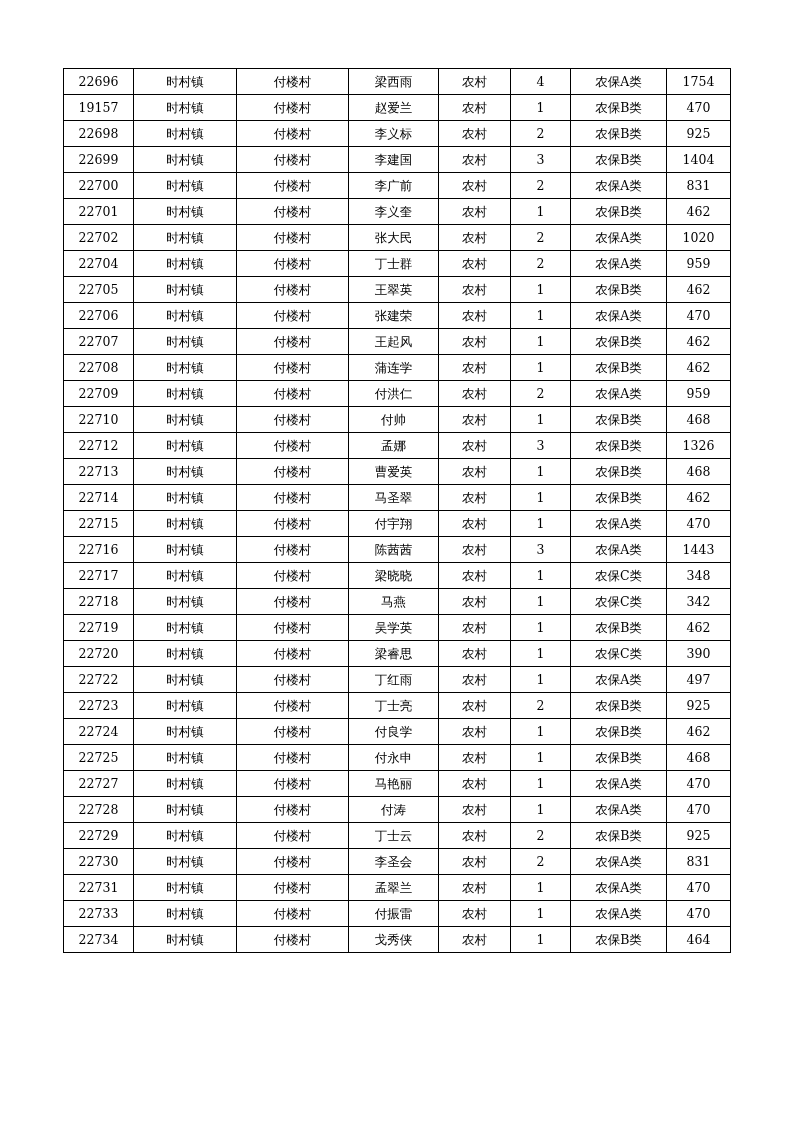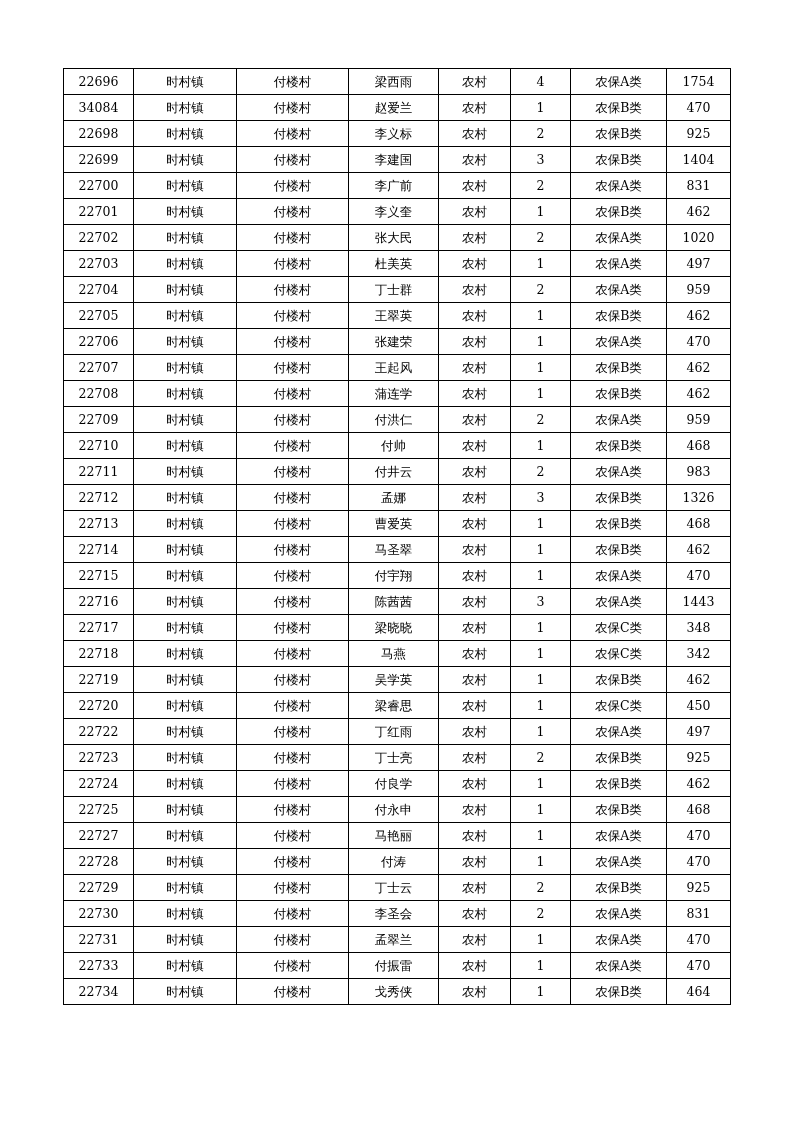--- a/index.html
+++ b/index.html
@@ -66,21 +66,21 @@
           <td class="num-cell">22696</td>
           <td class="">时村镇</td>
           <td class="">付楼村</td>
           <td class="">梁西雨</td>
           <td class="">农村</td>
           <td class="num-cell">4</td>
           <td class="">农保A类</td>
           <td class="num-cell">1754</td>
         </tr>
         <tr>
-          <td class="num-cell">34084</td>
+          <td class="num-cell">19157</td>
           <td class="">时村镇</td>
           <td class="">付楼村</td>
           <td class="">赵爱兰</td>
           <td class="">农村</td>
           <td class="num-cell">1</td>
           <td class="">农保B类</td>
           <td class="num-cell">470</td>
         </tr>
         <tr>
           <td class="num-cell">22698</td>
@@ -126,30 +126,20 @@
           <td class="num-cell">22702</td>
           <td class="">时村镇</td>
           <td class="">付楼村</td>
           <td class="">张大民</td>
           <td class="">农村</td>
           <td class="num-cell">2</td>
           <td class="">农保A类</td>
           <td class="num-cell">1020</td>
         </tr>
         <tr>
-          <td class="num-cell">22703</td>
-          <td class="">时村镇</td>
-          <td class="">付楼村</td>
-          <td class="">杜美英</td>
-          <td class="">农村</td>
-          <td class="num-cell">1</td>
-          <td class="">农保A类</td>
-          <td class="num-cell">497</td>
-        </tr>
-        <tr>
           <td class="num-cell">22704</td>
           <td class="">时村镇</td>
           <td class="">付楼村</td>
           <td class="">丁士群</td>
           <td class="">农村</td>
           <td class="num-cell">2</td>
           <td class="">农保A类</td>
           <td class="num-cell">959</td>
         </tr>
         <tr>
@@ -204,30 +194,20 @@
         </tr>
         <tr>
           <td class="num-cell">22710</td>
           <td class="">时村镇</td>
           <td class="">付楼村</td>
           <td class="">付帅</td>
           <td class="">农村</td>
           <td class="num-cell">1</td>
           <td class="">农保B类</td>
           <td class="num-cell">468</td>
-        </tr>
-        <tr>
-          <td class="num-cell">22711</td>
-          <td class="">时村镇</td>
-          <td class="">付楼村</td>
-          <td class="">付井云</td>
-          <td class="">农村</td>
-          <td class="num-cell">2</td>
-          <td class="">农保A类</td>
-          <td class="num-cell">983</td>
         </tr>
         <tr>
           <td class="num-cell">22712</td>
           <td class="">时村镇</td>
           <td class="">付楼村</td>
           <td class="">孟娜</td>
           <td class="">农村</td>
           <td class="num-cell">3</td>
           <td class="">农保B类</td>
           <td class="num-cell">1326</td>
@@ -303,21 +283,21 @@
           <td class="num-cell">462</td>
         </tr>
         <tr>
           <td class="num-cell">22720</td>
           <td class="">时村镇</td>
           <td class="">付楼村</td>
           <td class="">梁睿思</td>
           <td class="">农村</td>
           <td class="num-cell">1</td>
           <td class="">农保C类</td>
-          <td class="num-cell">450</td>
+          <td class="num-cell">390</td>
         </tr>
         <tr>
           <td class="num-cell">22722</td>
           <td class="">时村镇</td>
           <td class="">付楼村</td>
           <td class="">丁红雨</td>
           <td class="">农村</td>
           <td class="num-cell">1</td>
           <td class="">农保A类</td>
           <td class="num-cell">497</td>

